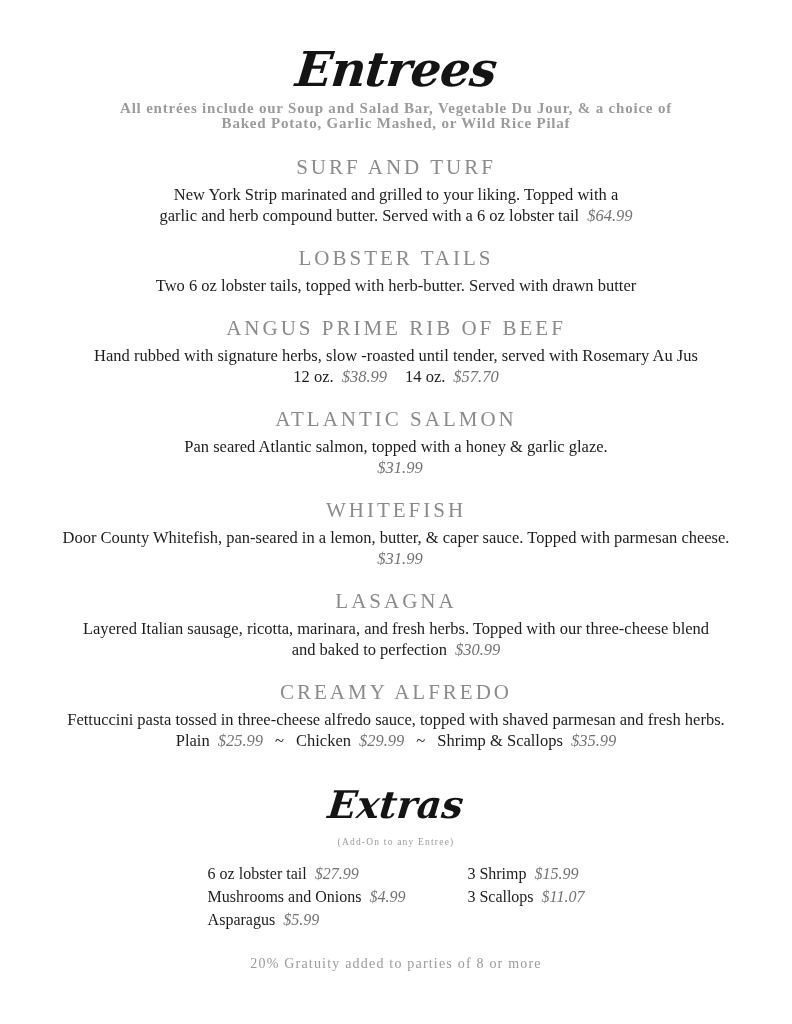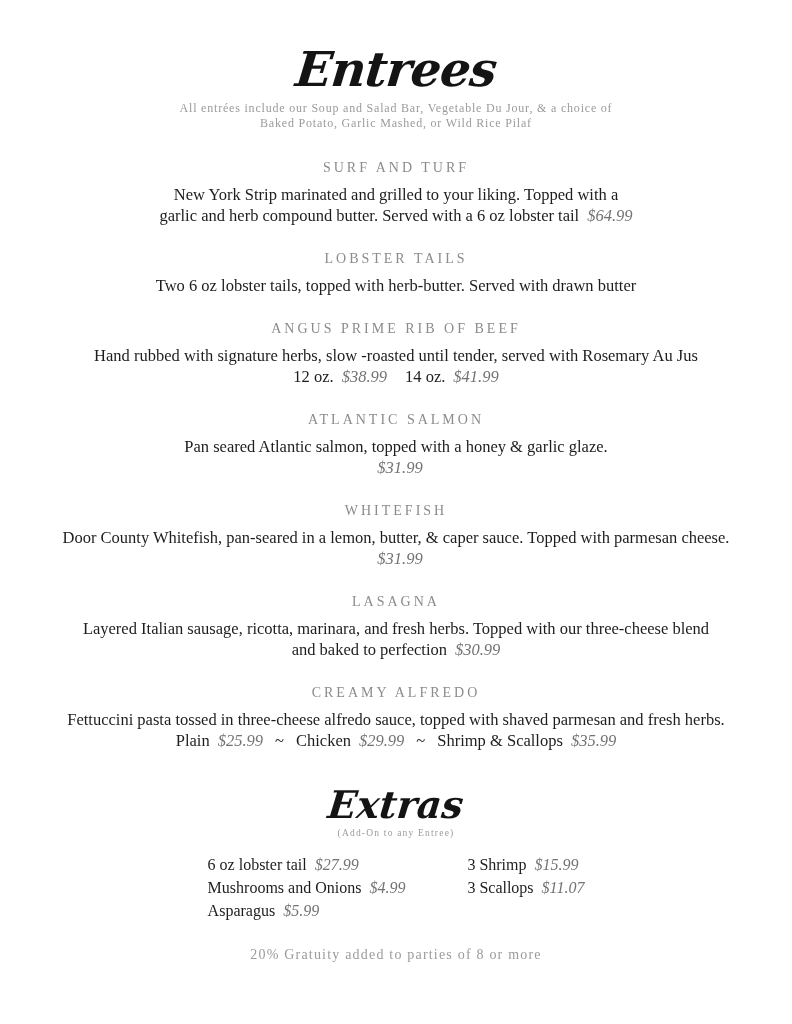--- a/index.html
+++ b/index.html
@@ -19,37 +19,37 @@
     font-family: "DejaVu Serif", serif;
     font-style: italic;
     font-weight: 700;
     color: #141414;
     display: inline-block;
     transform: skewX(-6deg);
   }
   .entrees-title { font-size: 48px; line-height: 54px; letter-spacing: -1px; }
   .header-notes { margin-top: 5px; }
   .note {
-    font-size: 12px; letter-spacing: .8px;
-    color: #9b9b9b; line-height: 15px;
+    font-size: 15px; letter-spacing: .8px;
+    color: #9b9b9b; line-height: 15px; font-weight: bold;
   }
   #sections { margin-top: 26px; }
   .menu-section { margin-bottom: 22px; }
   .dish-name {
-    font-size: 14px; font-weight: 400;
+    font-size: 21px; font-weight: 400;
     letter-spacing: 3px; color: #8b8b8b;
     line-height: 21px; margin-bottom: 6px;
   }
   .line { font-size: 16.5px; line-height: 21px; color: #1d1d1d; }
   .price { font-style: italic; color: #737373; margin-left: 8px; }
   .sep { margin: 0 12px; }
   .gap { display: inline-block; width: 18px; }
   .extras-section { margin-top: 32px; }
   .extras-title { font-size: 38px; line-height: 44px; }
-  .extras-sub { font-size: 9.5px; letter-spacing: 1.2px; color: #9b9b9b; margin-top: 1px; }
+  .extras-sub { font-size: 9.5px; letter-spacing: 1.2px; color: #9b9b9b; margin-top: 10px; }
   .extras-cols {
     display: flex; justify-content: center;
     text-align: left; gap: 62px; margin-top: 15px;
   }
   .extra-line { font-size: 16px; line-height: 23px; }
   .page-footer {
     margin-top: 25px;
     font-size: 14px; letter-spacing: 1.2px; color: #9b9b9b;
   }
 </style>
@@ -72,21 +72,21 @@
         <p class="line"><span class="txt">New York Strip marinated and grilled to your liking. Topped with a</span></p>
         <p class="line"><span class="txt">garlic and herb compound butter. Served with a 6 oz lobster tail</span><span class="price">$64.99</span></p>
       </section>
       <section class="menu-section">
         <h2 class="dish-name">LOBSTER TAILS</h2>
         <p class="line"><span class="txt">Two 6 oz lobster tails,  topped with herb-butter.  Served with drawn butter</span></p>
       </section>
       <section class="menu-section">
         <h2 class="dish-name">ANGUS PRIME RIB OF BEEF</h2>
         <p class="line"><span class="txt">Hand rubbed with signature herbs, slow -roasted until tender, served with Rosemary Au Jus</span></p>
-        <p class="line"><span class="txt">12 oz.</span><span class="price">$38.99</span><span class="gap"></span><span class="txt">14 oz.</span><span class="price">$41.99</span></p>
+        <p class="line"><span class="txt">12 oz.</span><span class="price">$38.99</span><span class="gap"></span><span class="txt">14 oz.</span><span class="price">$57.70</span></p>
       </section>
       <section class="menu-section">
         <h2 class="dish-name">ATLANTIC SALMON</h2>
         <p class="line"><span class="txt">Pan seared Atlantic salmon, topped with a honey &amp; garlic glaze.</span></p>
         <p class="line"><span class="price">$31.99</span></p>
       </section>
       <section class="menu-section">
         <h2 class="dish-name">WHITEFISH</h2>
         <p class="line"><span class="txt">Door County Whitefish, pan-seared in a lemon, butter, &amp; caper sauce. Topped with parmesan cheese.</span></p>
         <p class="line"><span class="price">$31.99</span></p>

